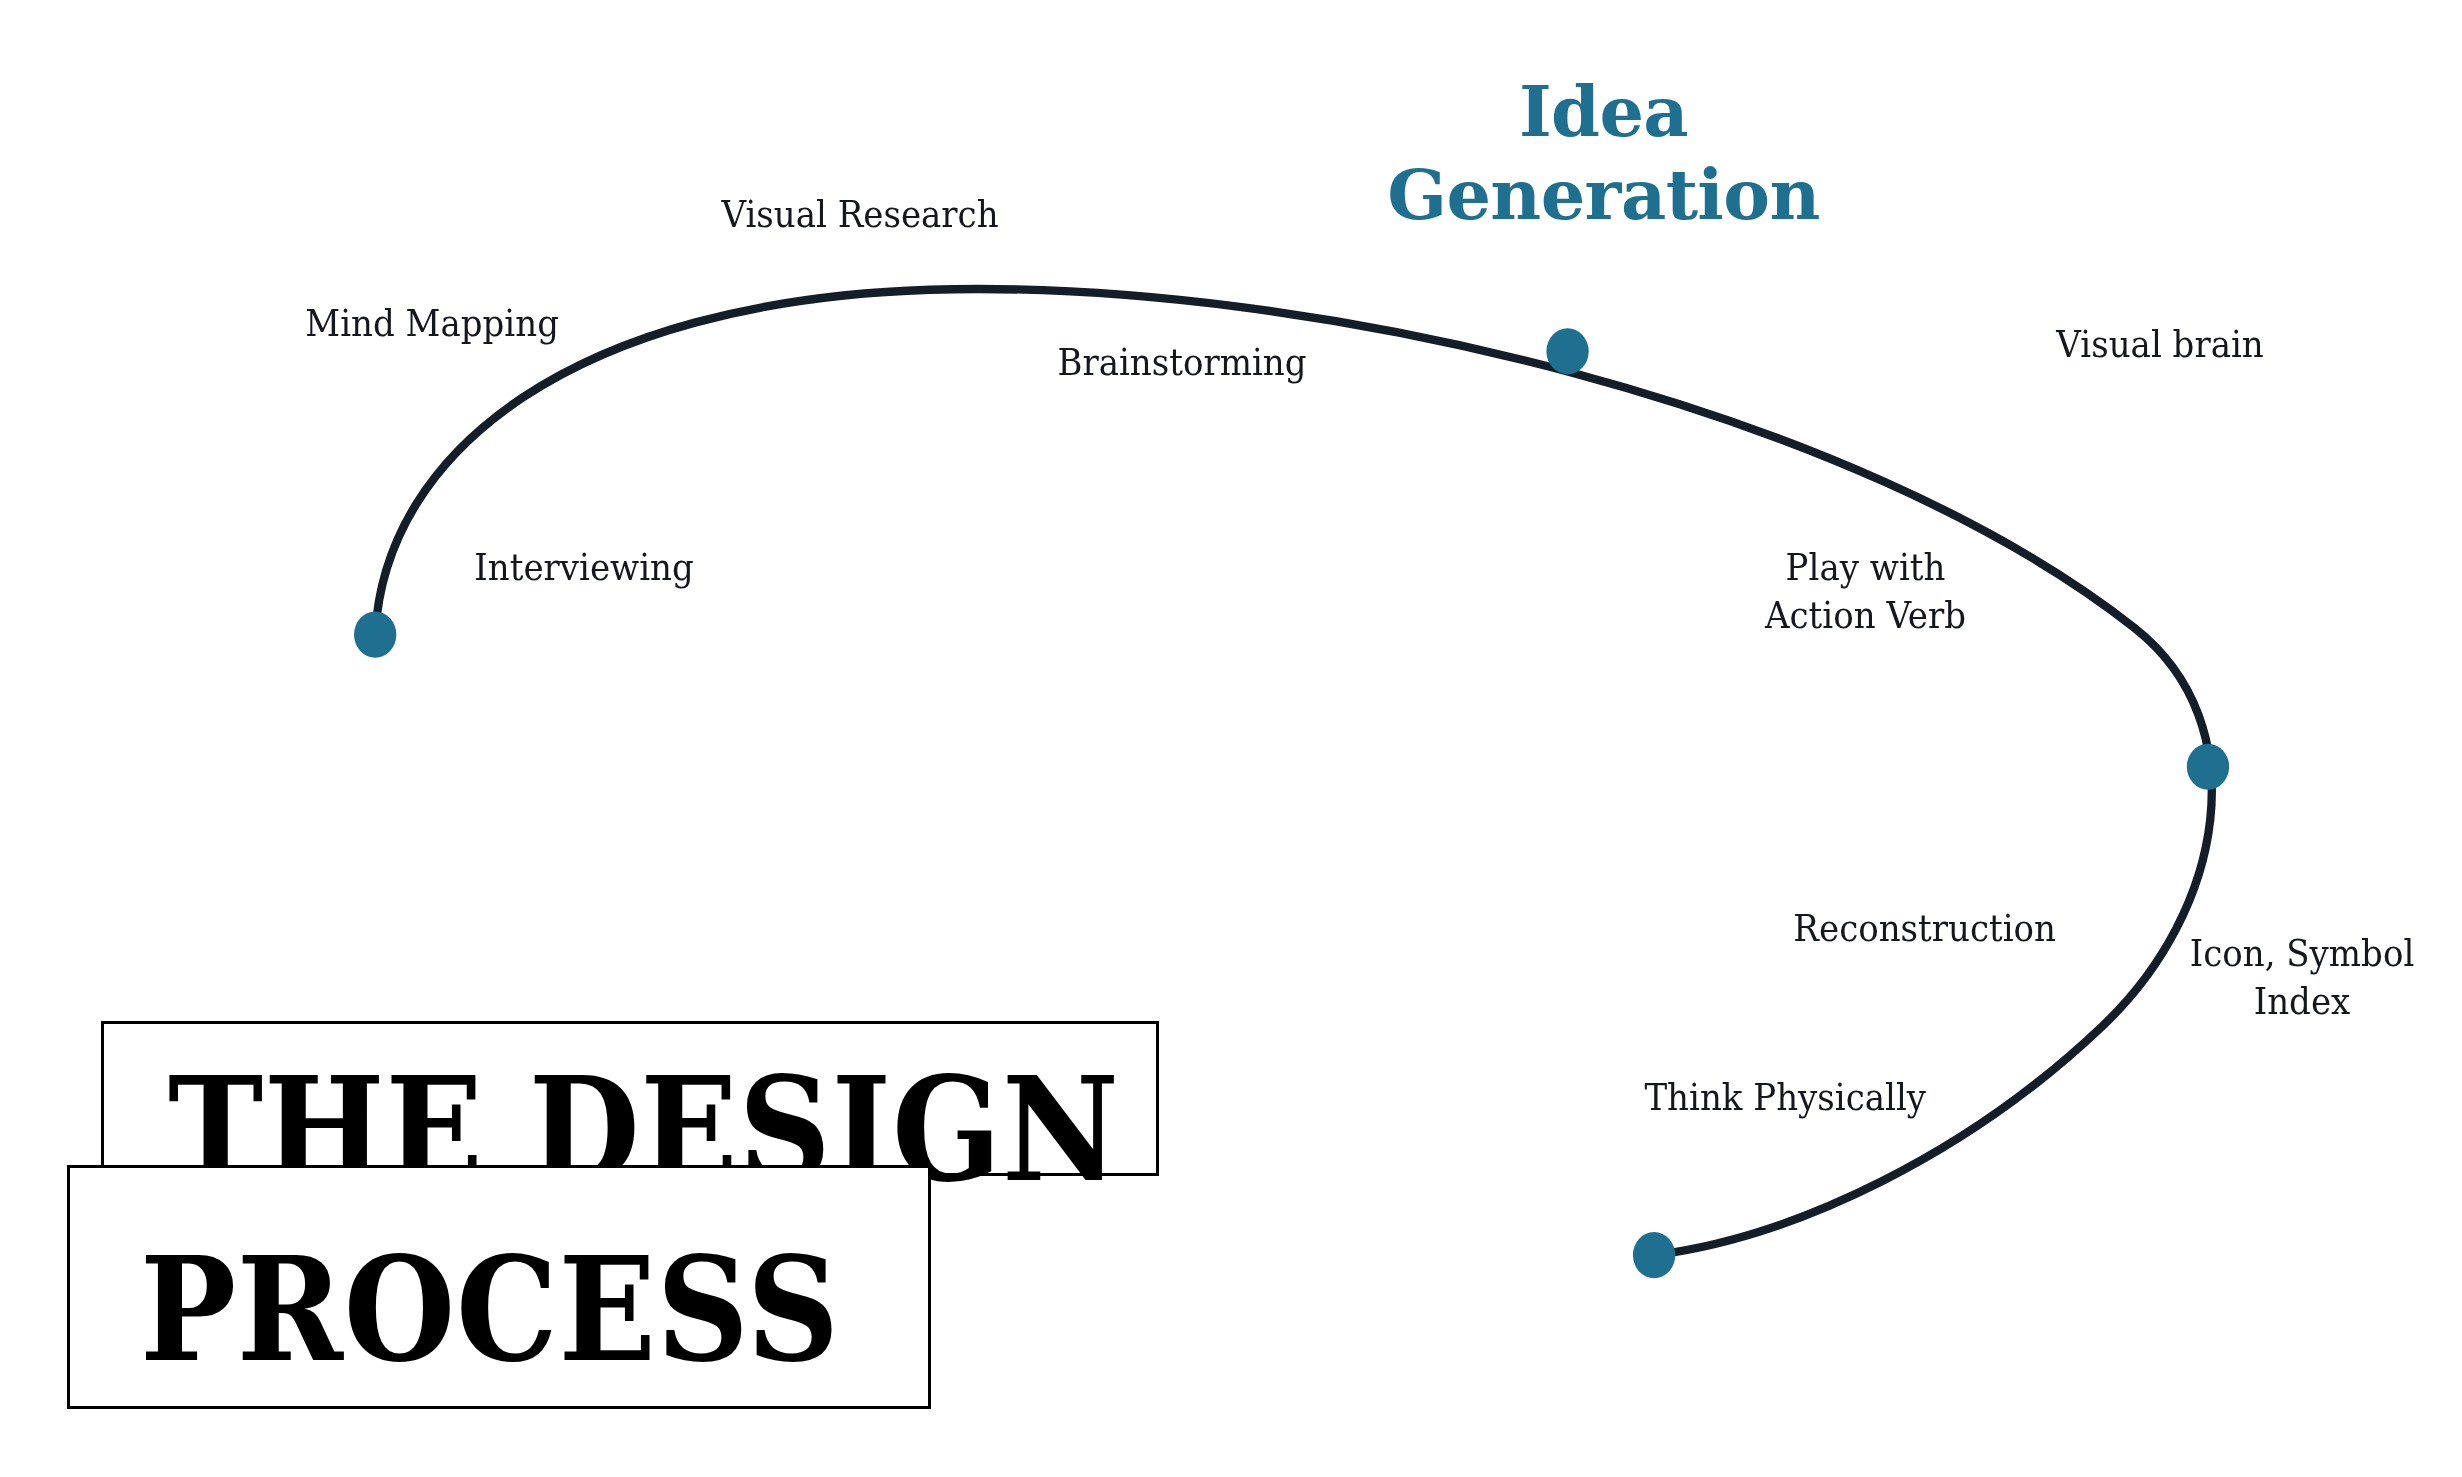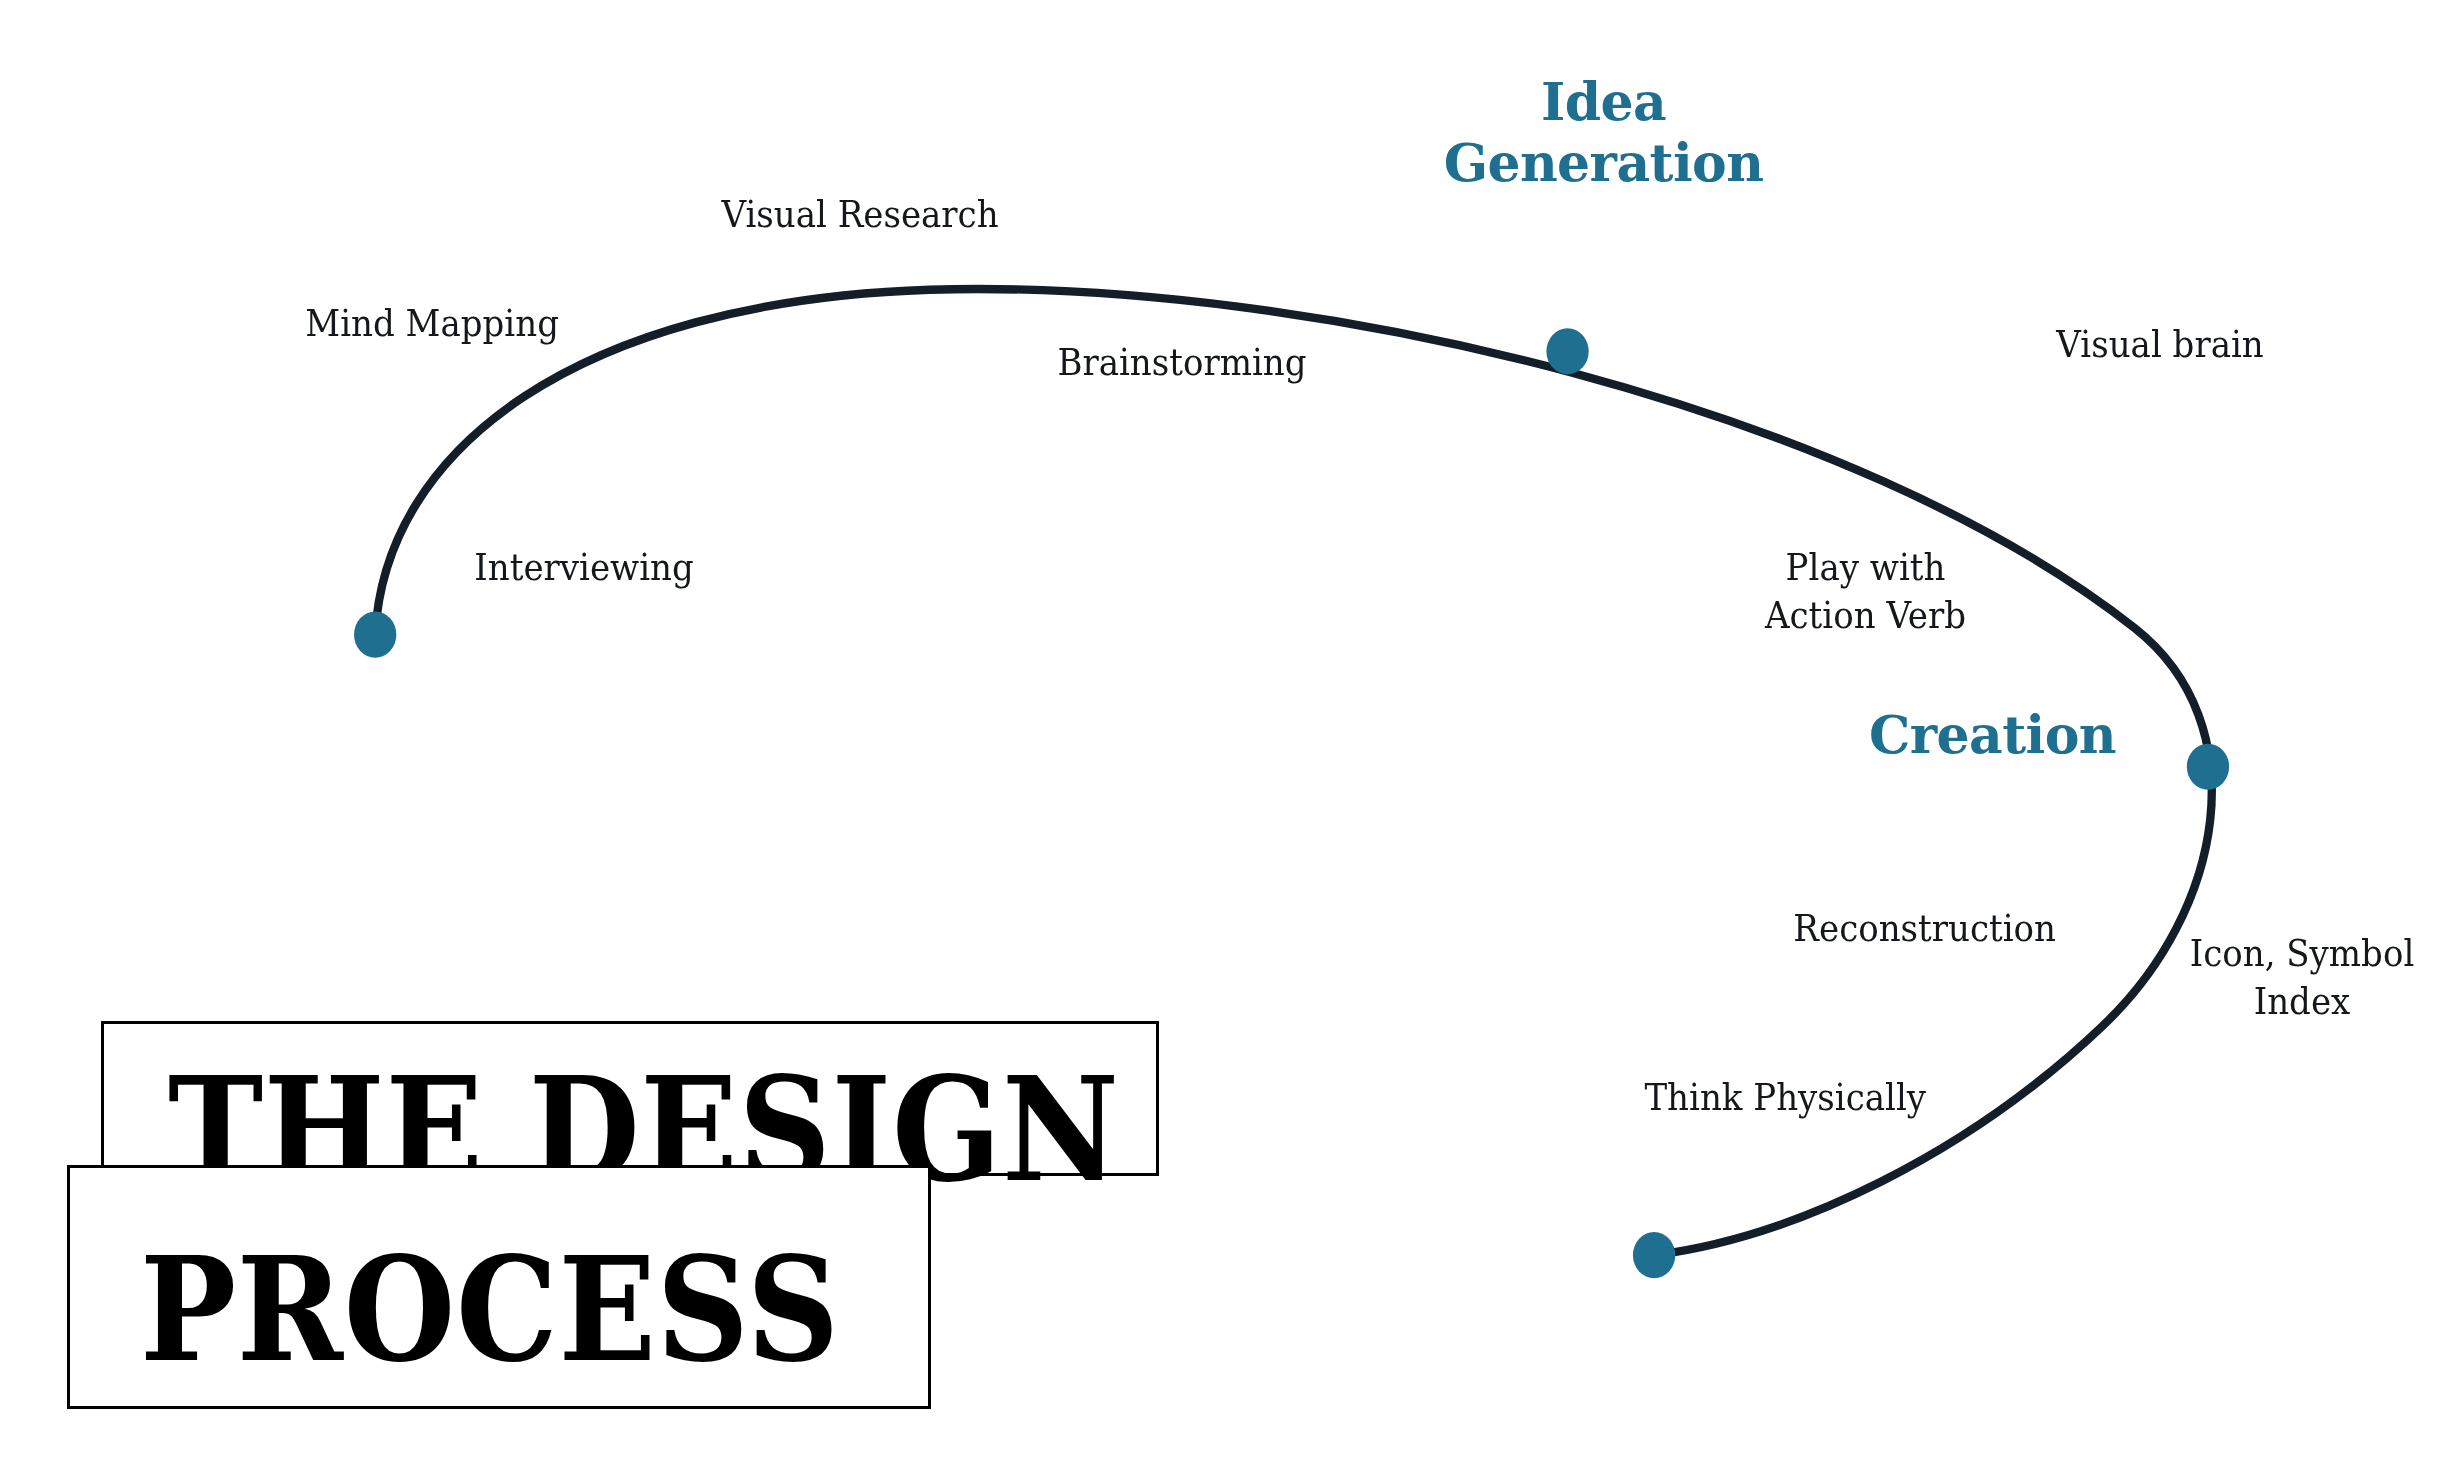--- a/index.html
+++ b/index.html
@@ -24,21 +24,21 @@
     width: 2462px;
     height: 1477px;
   }
 
   
   .stage-heading {
     position: absolute;
     color: #1f6f90;
     font-family: "DejaVu Serif", "Liberation Serif", serif;
     font-weight: bold;
-    font-size: 52px;
+    font-size: 70px;
     line-height: 1.18;
     letter-spacing: -0.6px;
     white-space: pre-line;
     margin: 0;
   }
   .stage-heading.align-right { text-align: right; }
   .stage-heading.align-center { text-align: center; }
 
   
   .annotation {
@@ -85,21 +85,20 @@
     <ellipse id="node-identifying" cx="585" cy="990" rx="33" ry="36" fill="#1f6f90"></ellipse>
     <ellipse id="node-idea" cx="2445" cy="548" rx="33" ry="36" fill="#1f6f90"></ellipse>
     <ellipse id="node-creation" cx="3444" cy="1196" rx="33" ry="36" fill="#1f6f90"></ellipse>
     <ellipse id="node-reflection" cx="2580" cy="1958" rx="33" ry="36" fill="#1f6f90"></ellipse>
   </svg>
 
 
   <div class="stage-heading align-center" style="left: 1315px; top: 71px; width: 577px; color: rgb(31, 111, 144);">Idea
 Generation</div>
 
-  <div class="stage-heading align-right" style="left: 1513px; top: 704px; width: 603px; color: rgb(31, 111, 144);">Creation</div>
 
 
   <div class="annotation" style="left:292px; top:300px; width:333px;">Mind Mapping</div>
 
   <div class="annotation" style="left:705px; top:191px; width:410px;">Visual Research</div>
 
   <div class="annotation" style="left:1042px; top:339px; width:385px;">Brainstorming</div>
 
   <div class="annotation" style="left:460px; top:544px; width:359px;">Interviewing</div>
 

